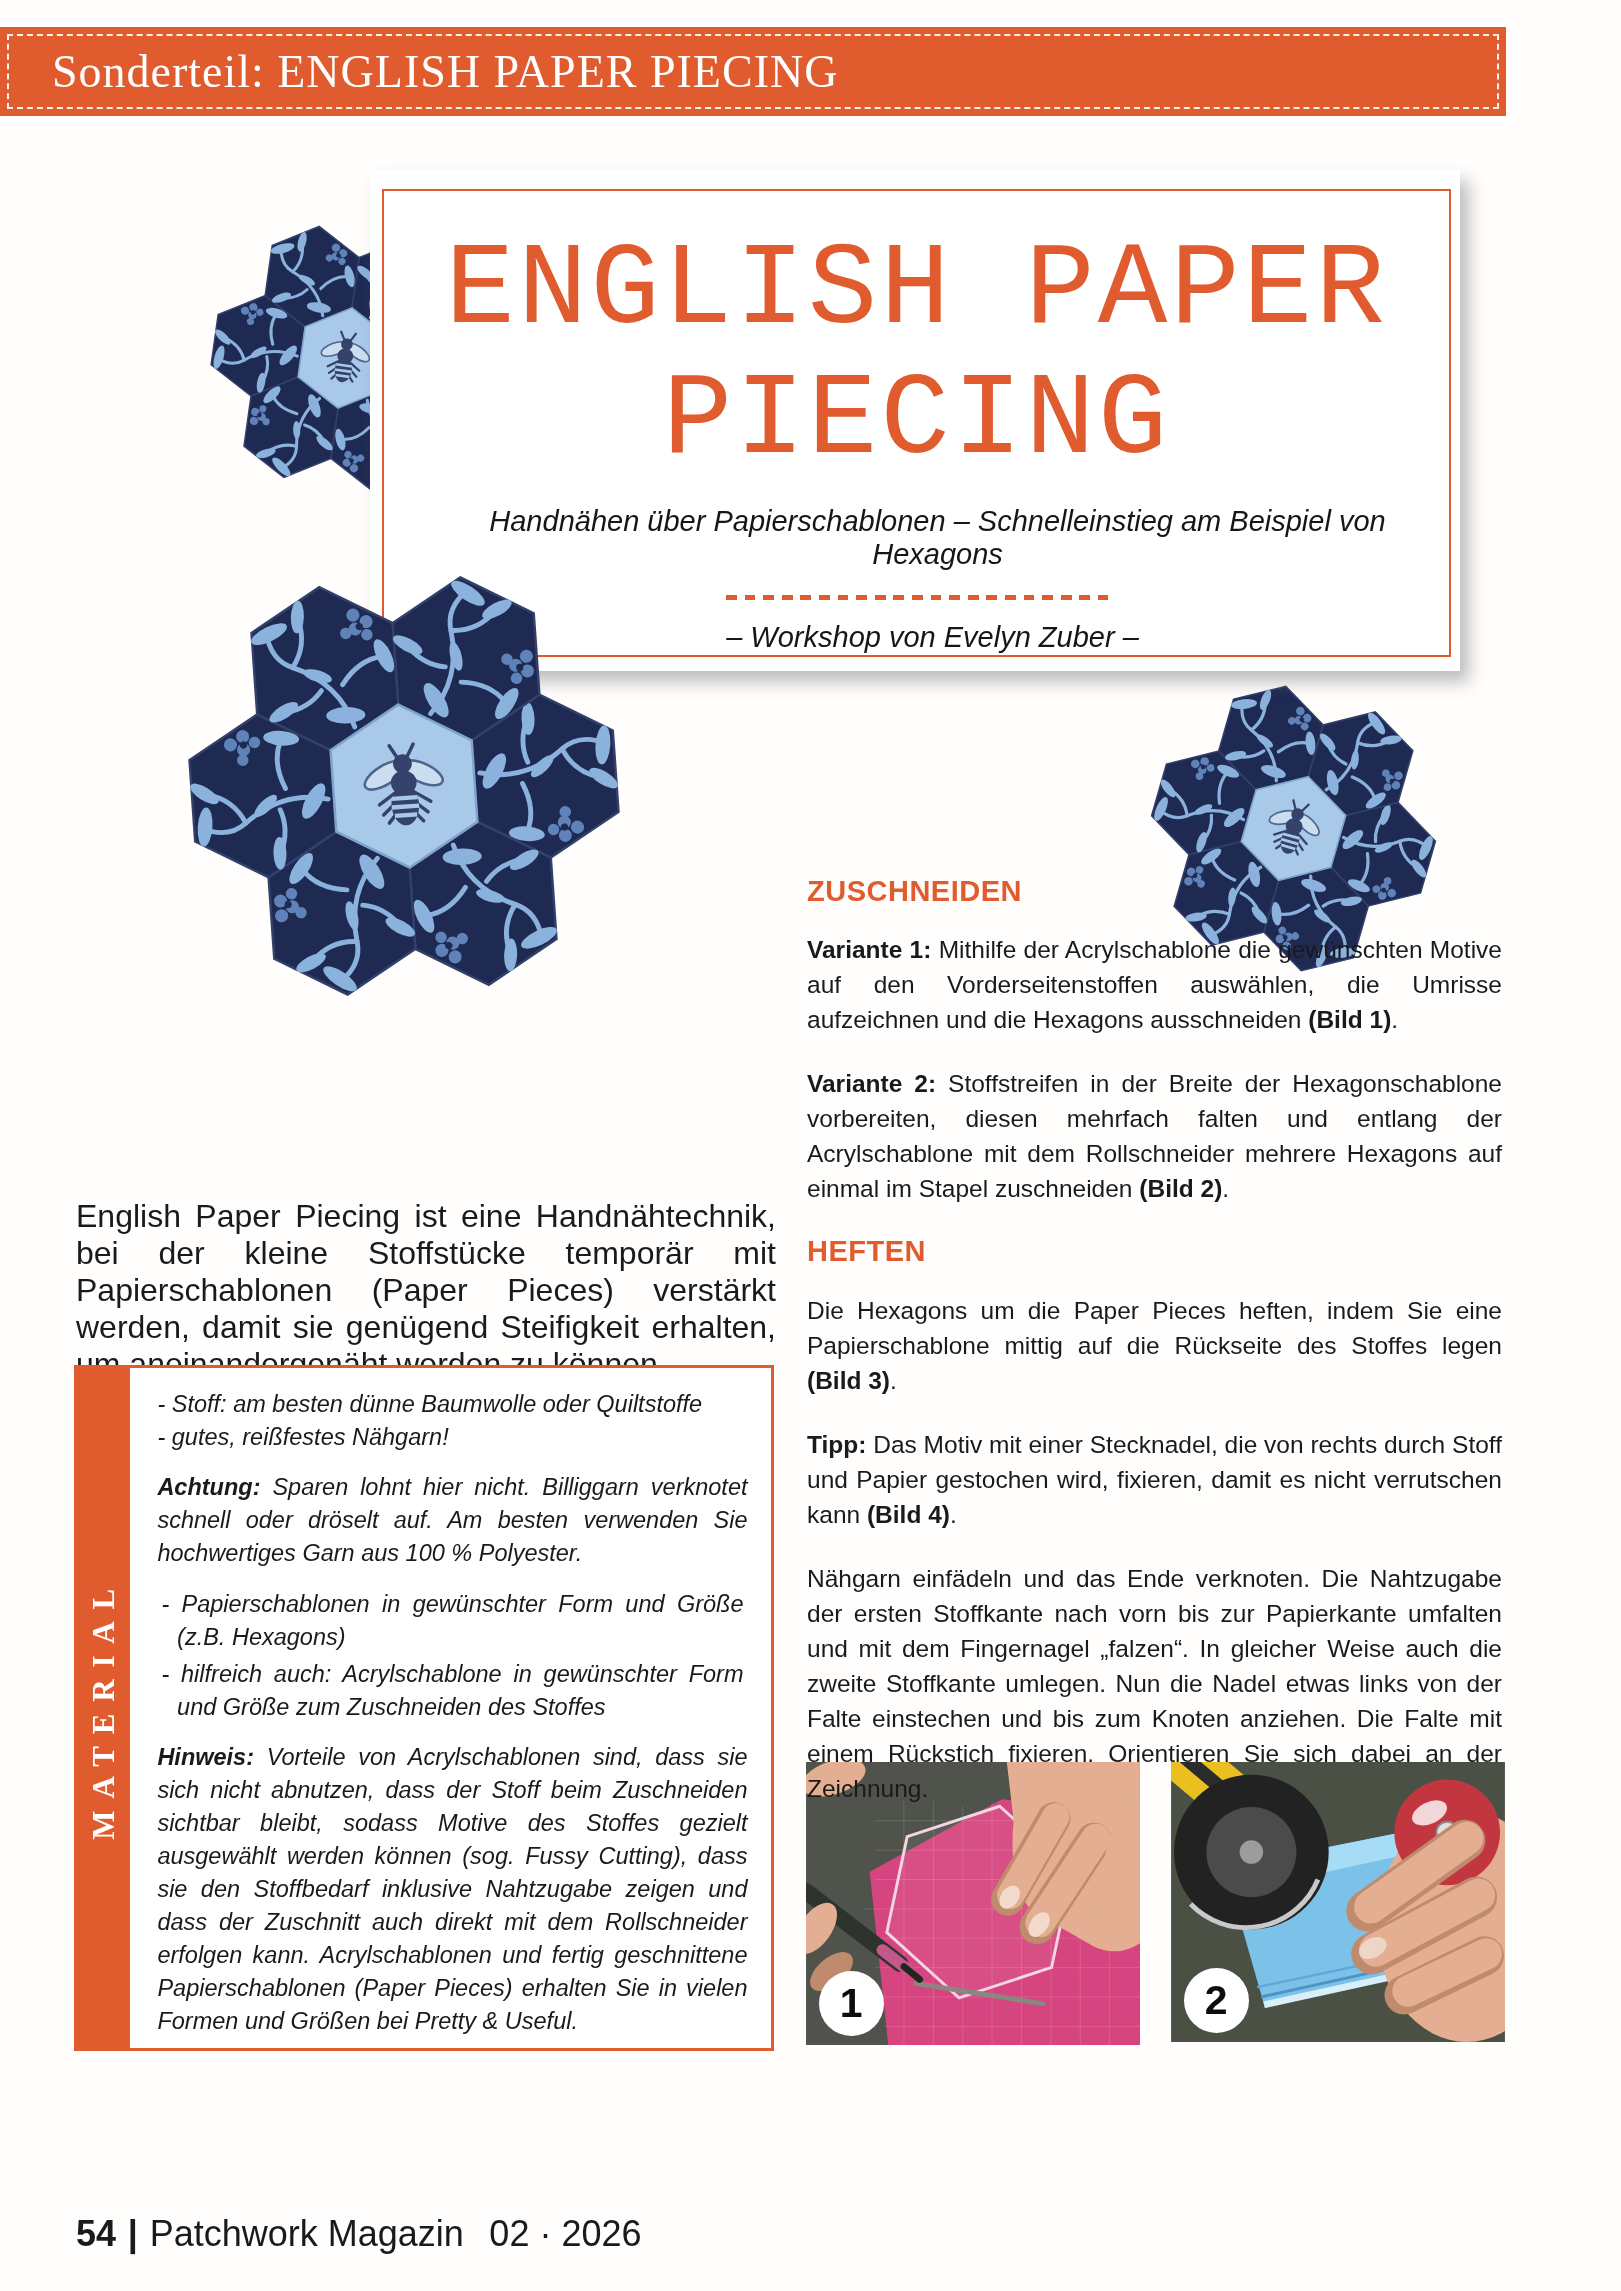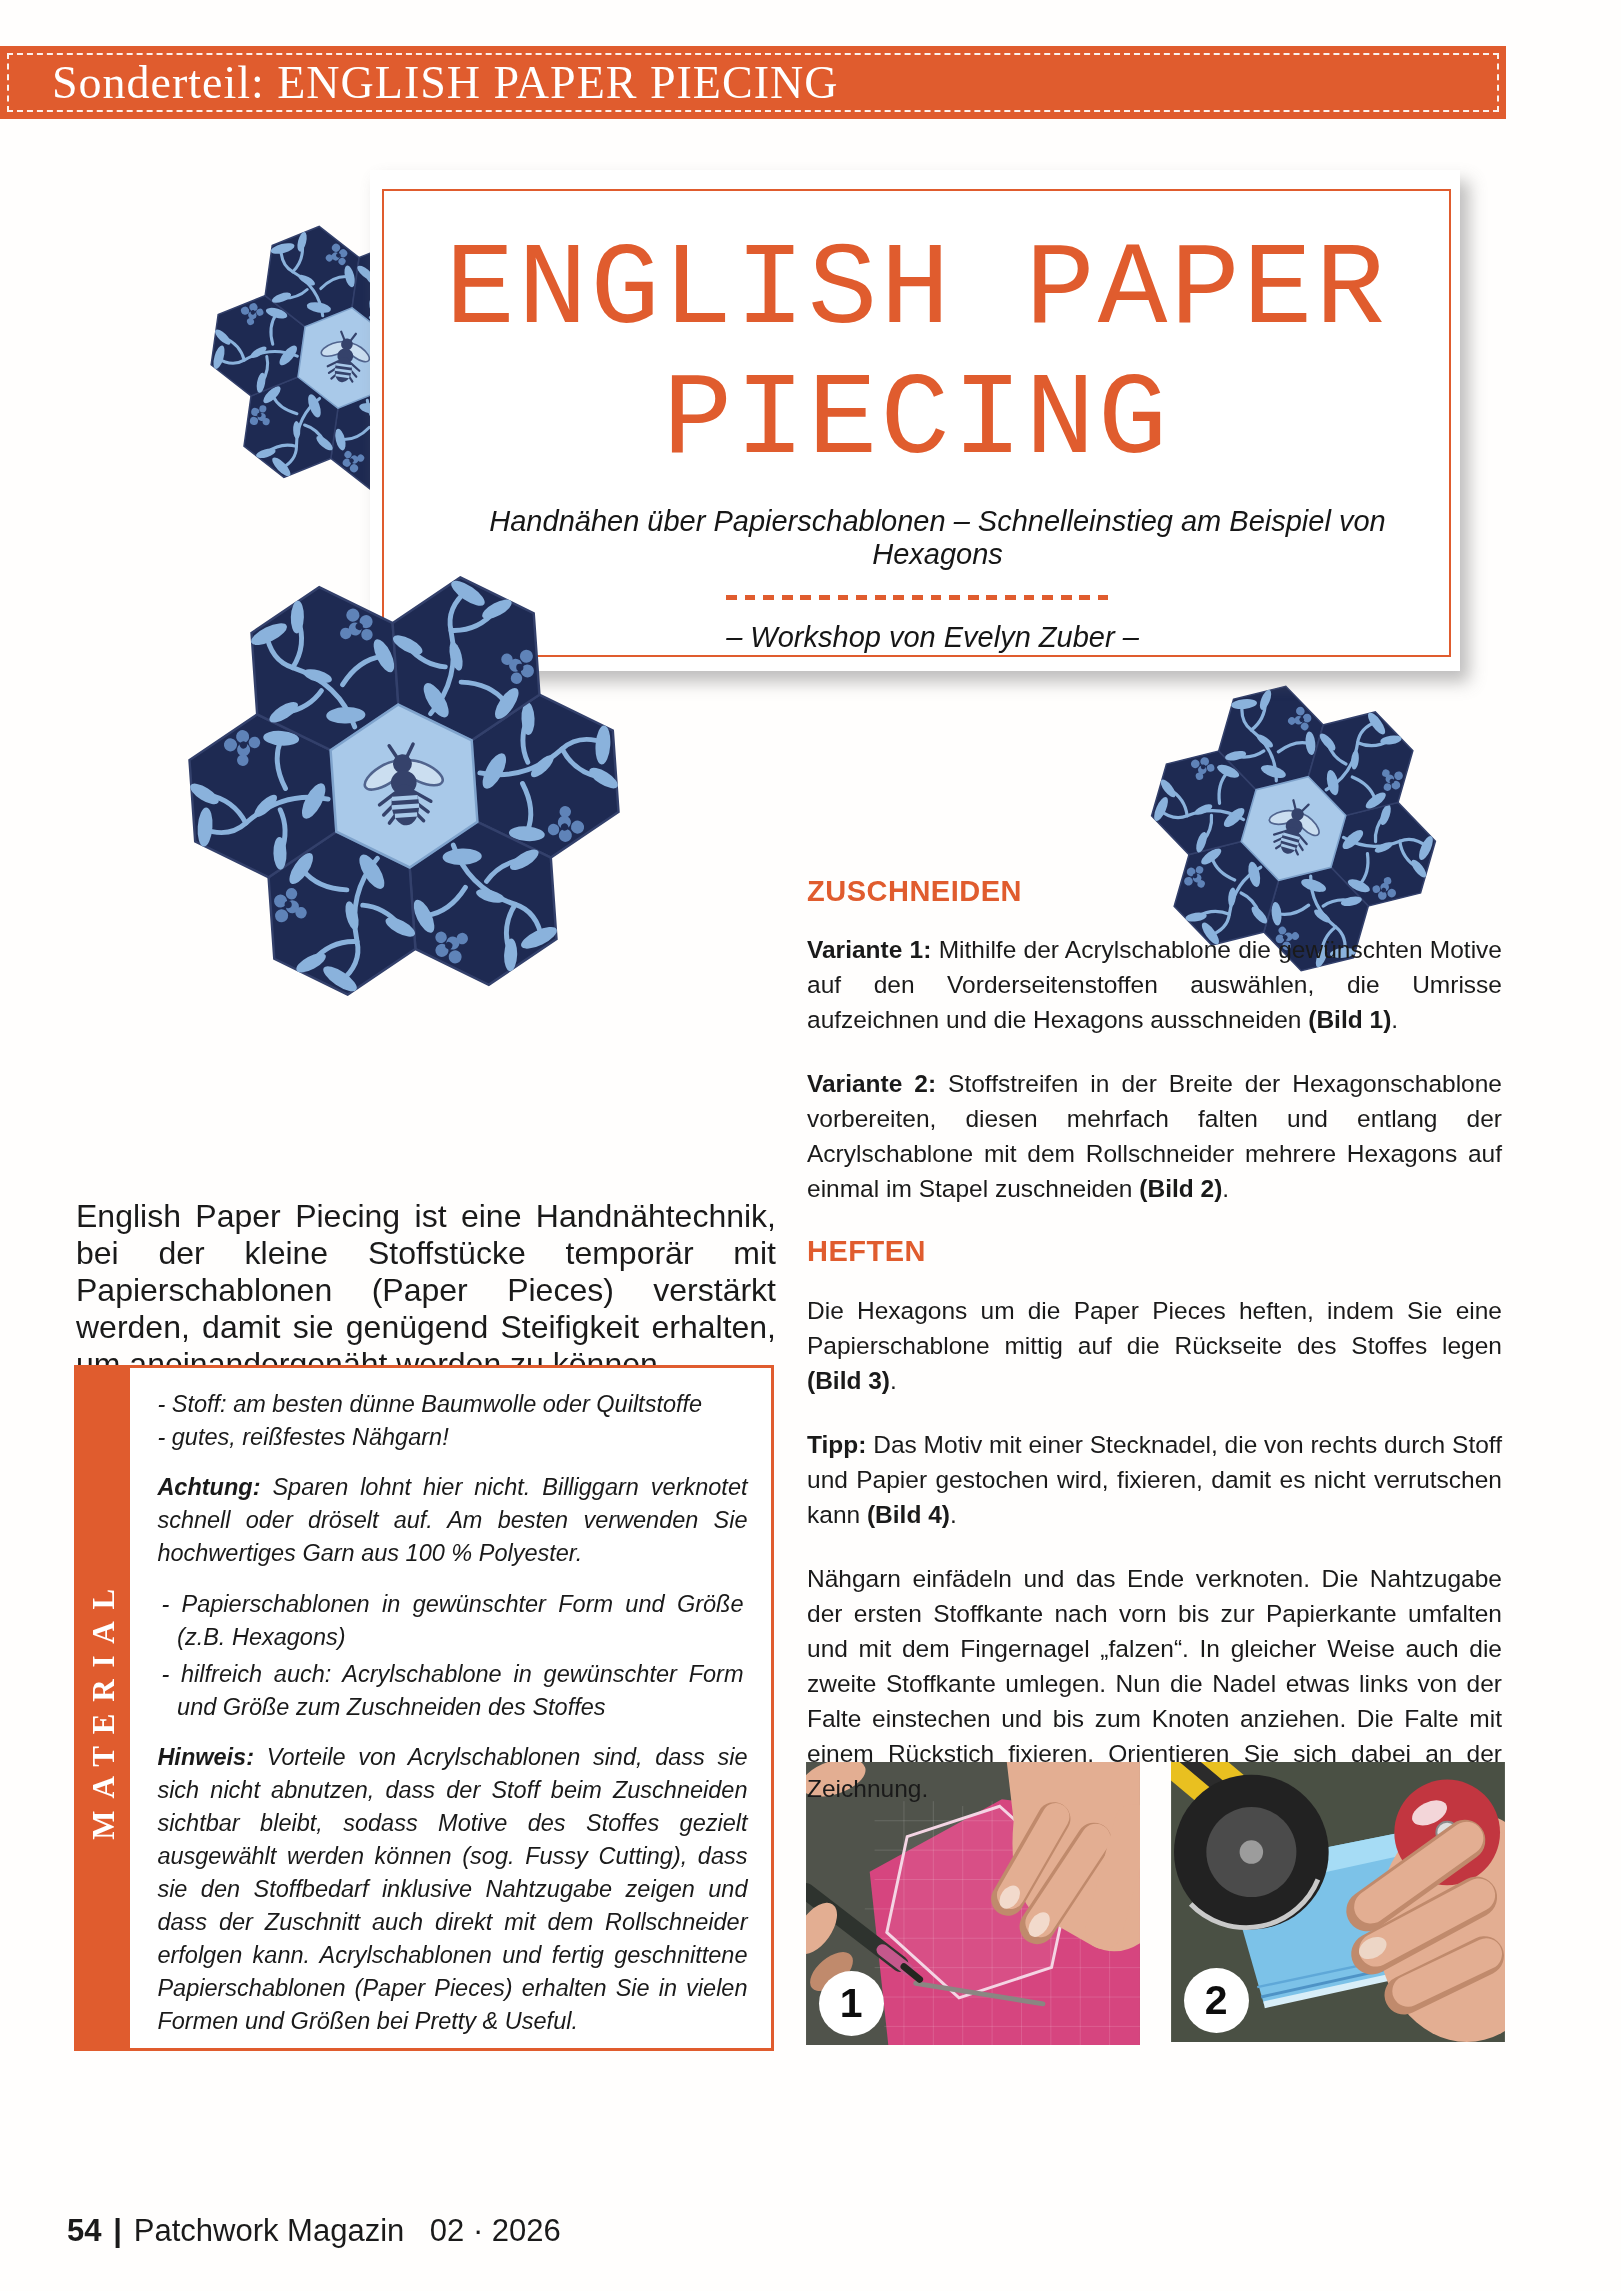--- a/index.html
+++ b/index.html
@@ -1,20 +1,20 @@
 <!DOCTYPE html>
 <html lang="de" style="--accent-orange: #E05C2E; --flower-navy: #1E2A52; --flower-vine: #8AB2DC; --flower-blossom: #5F83B8; --flower-center: #A9C9E9; --flower-bee: #35426B; --photo-bg: #50534B; --photo1-pink: #D6457F; --photo2-blue: #7CC2E8; --skin: #E3AE92; --skin-shadow: #C08A6C; --cutter-yellow: #E9C020; --knob-red: #C23640;"><head>
 <meta charset="utf-8">
 <style>
   html,body{margin:0;padding:0;background:#ffffff;}
   .page{position:relative;width:1621px;height:2292px;background:#fffefd;overflow:hidden;
         font-family:"Liberation Sans",sans-serif;color:#1a1a1a;}
 
   
-  .banner{position:absolute;left:0;top:46px;width:1506px;height:73px;background:var(--accent-orange);z-index:4;}
+  .banner{position:absolute;left:0;top:27px;width:1506px;height:89px;background:var(--accent-orange);z-index:4;}
   .banner-frame{position:absolute;inset:6.9px;border:2px dashed rgba(255,255,255,.92);display:flex;align-items:center;}
   .banner-text{font-family:"Liberation Serif",serif;font-size:46px;color:#ffffff;margin-left:43px;
                letter-spacing:1px;white-space:nowrap;}
 
   
   .flower{position:absolute;overflow:visible;}
   .flower-1{left:193px;top:206px;width:304px;height:304px;z-index:1;transform:rotate(8deg);}
   .flower-2{left:159px;top:541px;width:490px;height:490px;z-index:3;transform:rotate(-4deg);}
   .flower-3{left:1132px;top:667px;width:323px;height:323px;z-index:1;transform:rotate(16deg);}
 
@@ -55,21 +55,21 @@
 
   
   .photo{position:absolute;top:1762px;height:283px;z-index:4;}
   .photo-1{left:806px;width:334px;}
   .photo-2{left:1171px;width:334px;height:280px;}
   .photo svg{display:block;width:100%;height:100%;}
   .badge{position:absolute;left:12.7px;bottom:8.8px;width:65px;height:65px;border-radius:50%;background:#ffffff;
          display:flex;align-items:center;justify-content:center;font-weight:bold;font-size:41px;color:#0d0d0d;}
 
   
-  .footer{position:absolute;left:67px;top:2213px;font-size:31px;z-index:4;display:flex;align-items:baseline;justify-content:space-between;}
+  .footer{position:absolute;left:76px;top:2213px;font-size:36px;z-index:4;display:flex;align-items:baseline;justify-content:space-between;}
   .footer .pg{font-weight:bold;}
   .footer .pipe{font-weight:bold;margin:0 11.8px;}
   .footer .issue{margin-left:25.5px;}
 </style>
 </head>
 <body>
 
 <svg width="0" height="0" style="position:absolute" aria-hidden="true">
   <defs>
     <g id="epp-petal">

